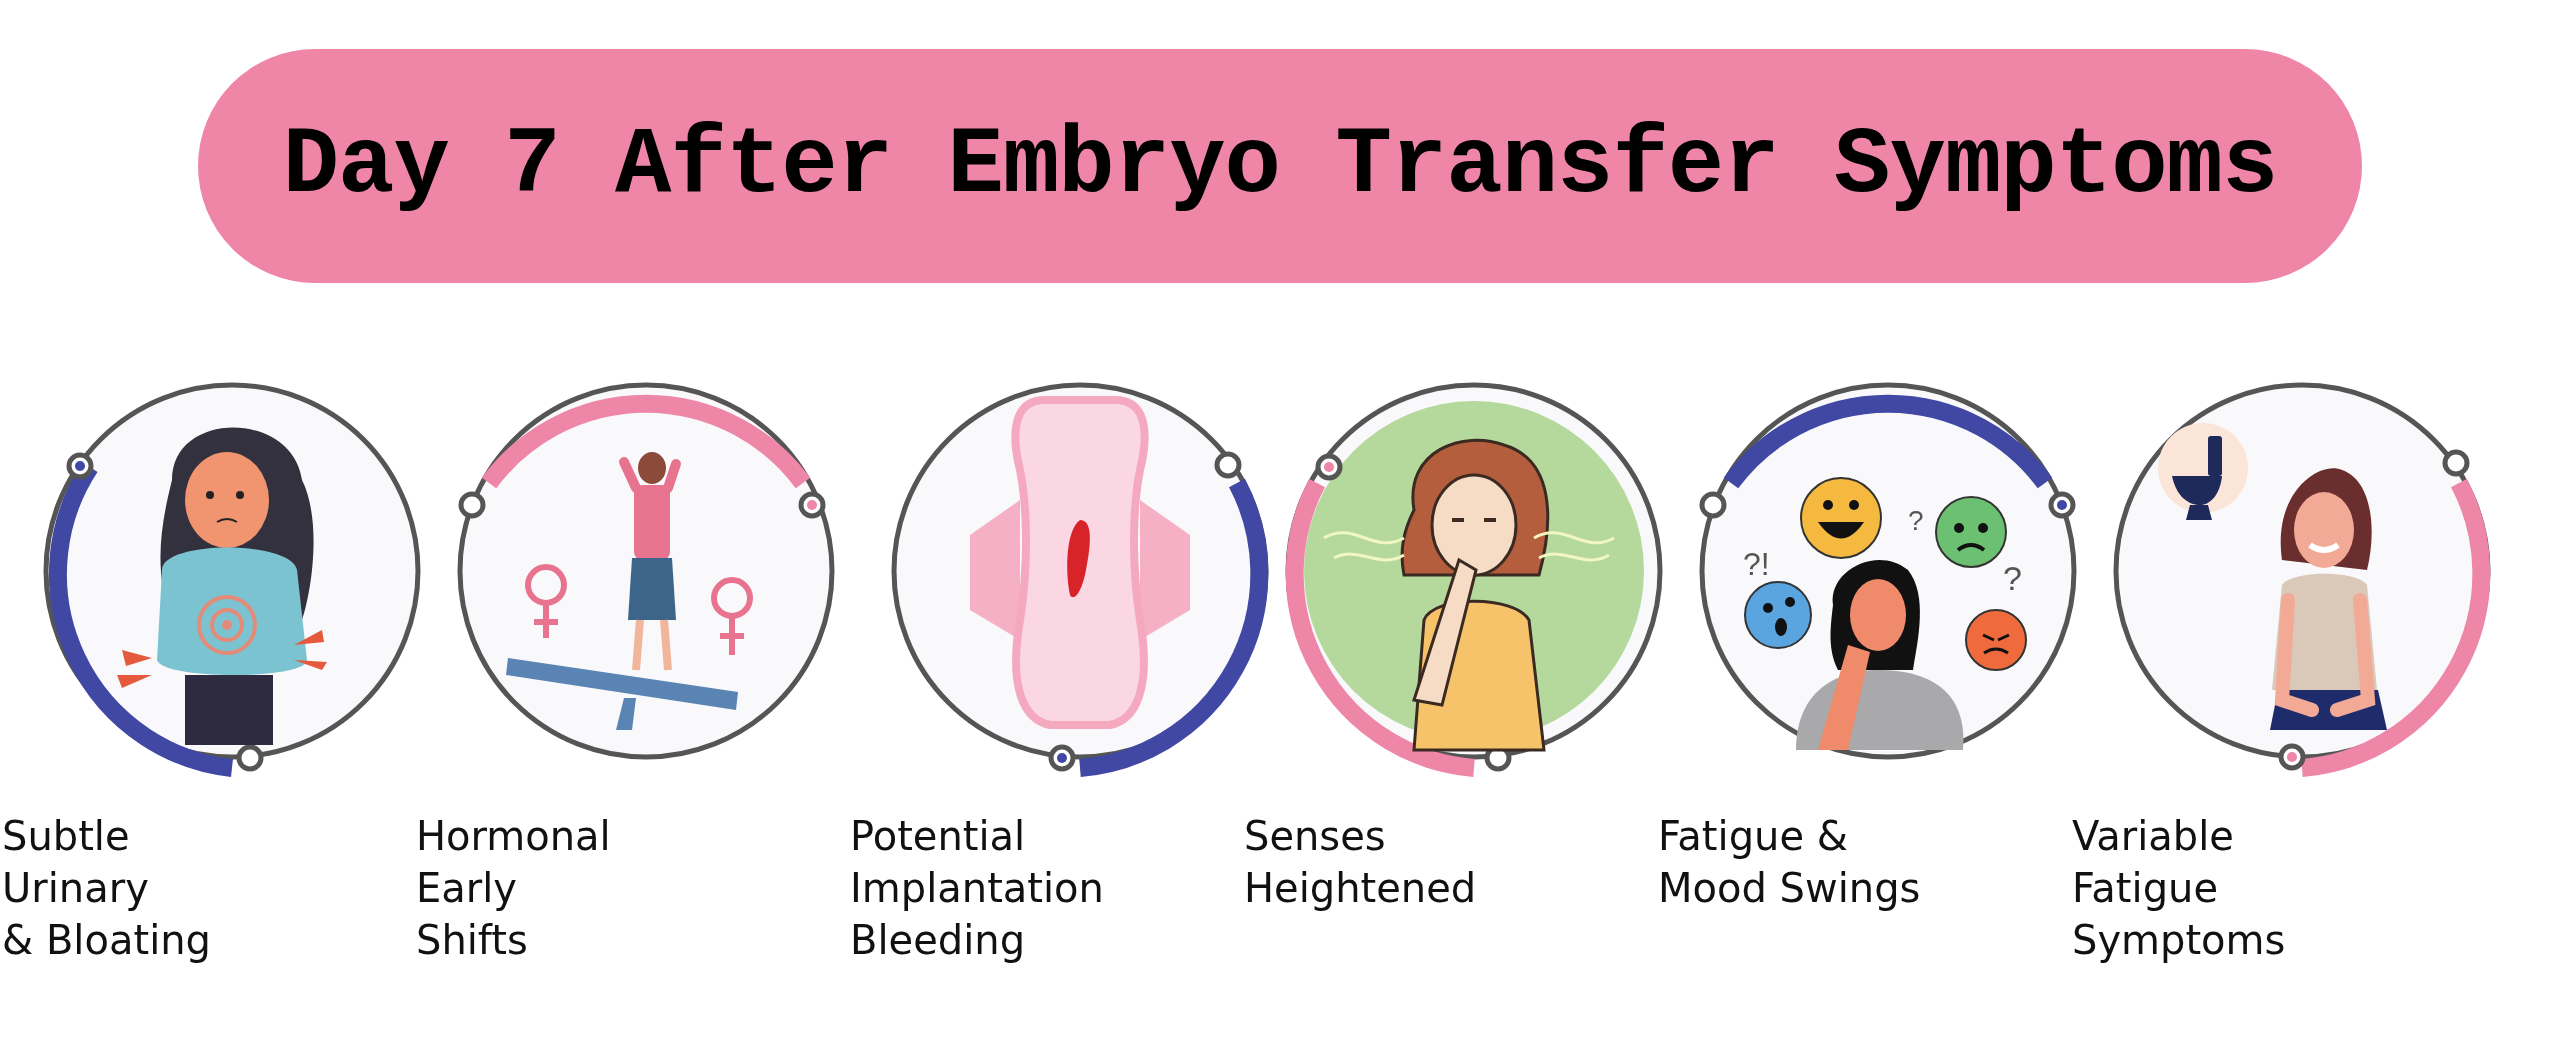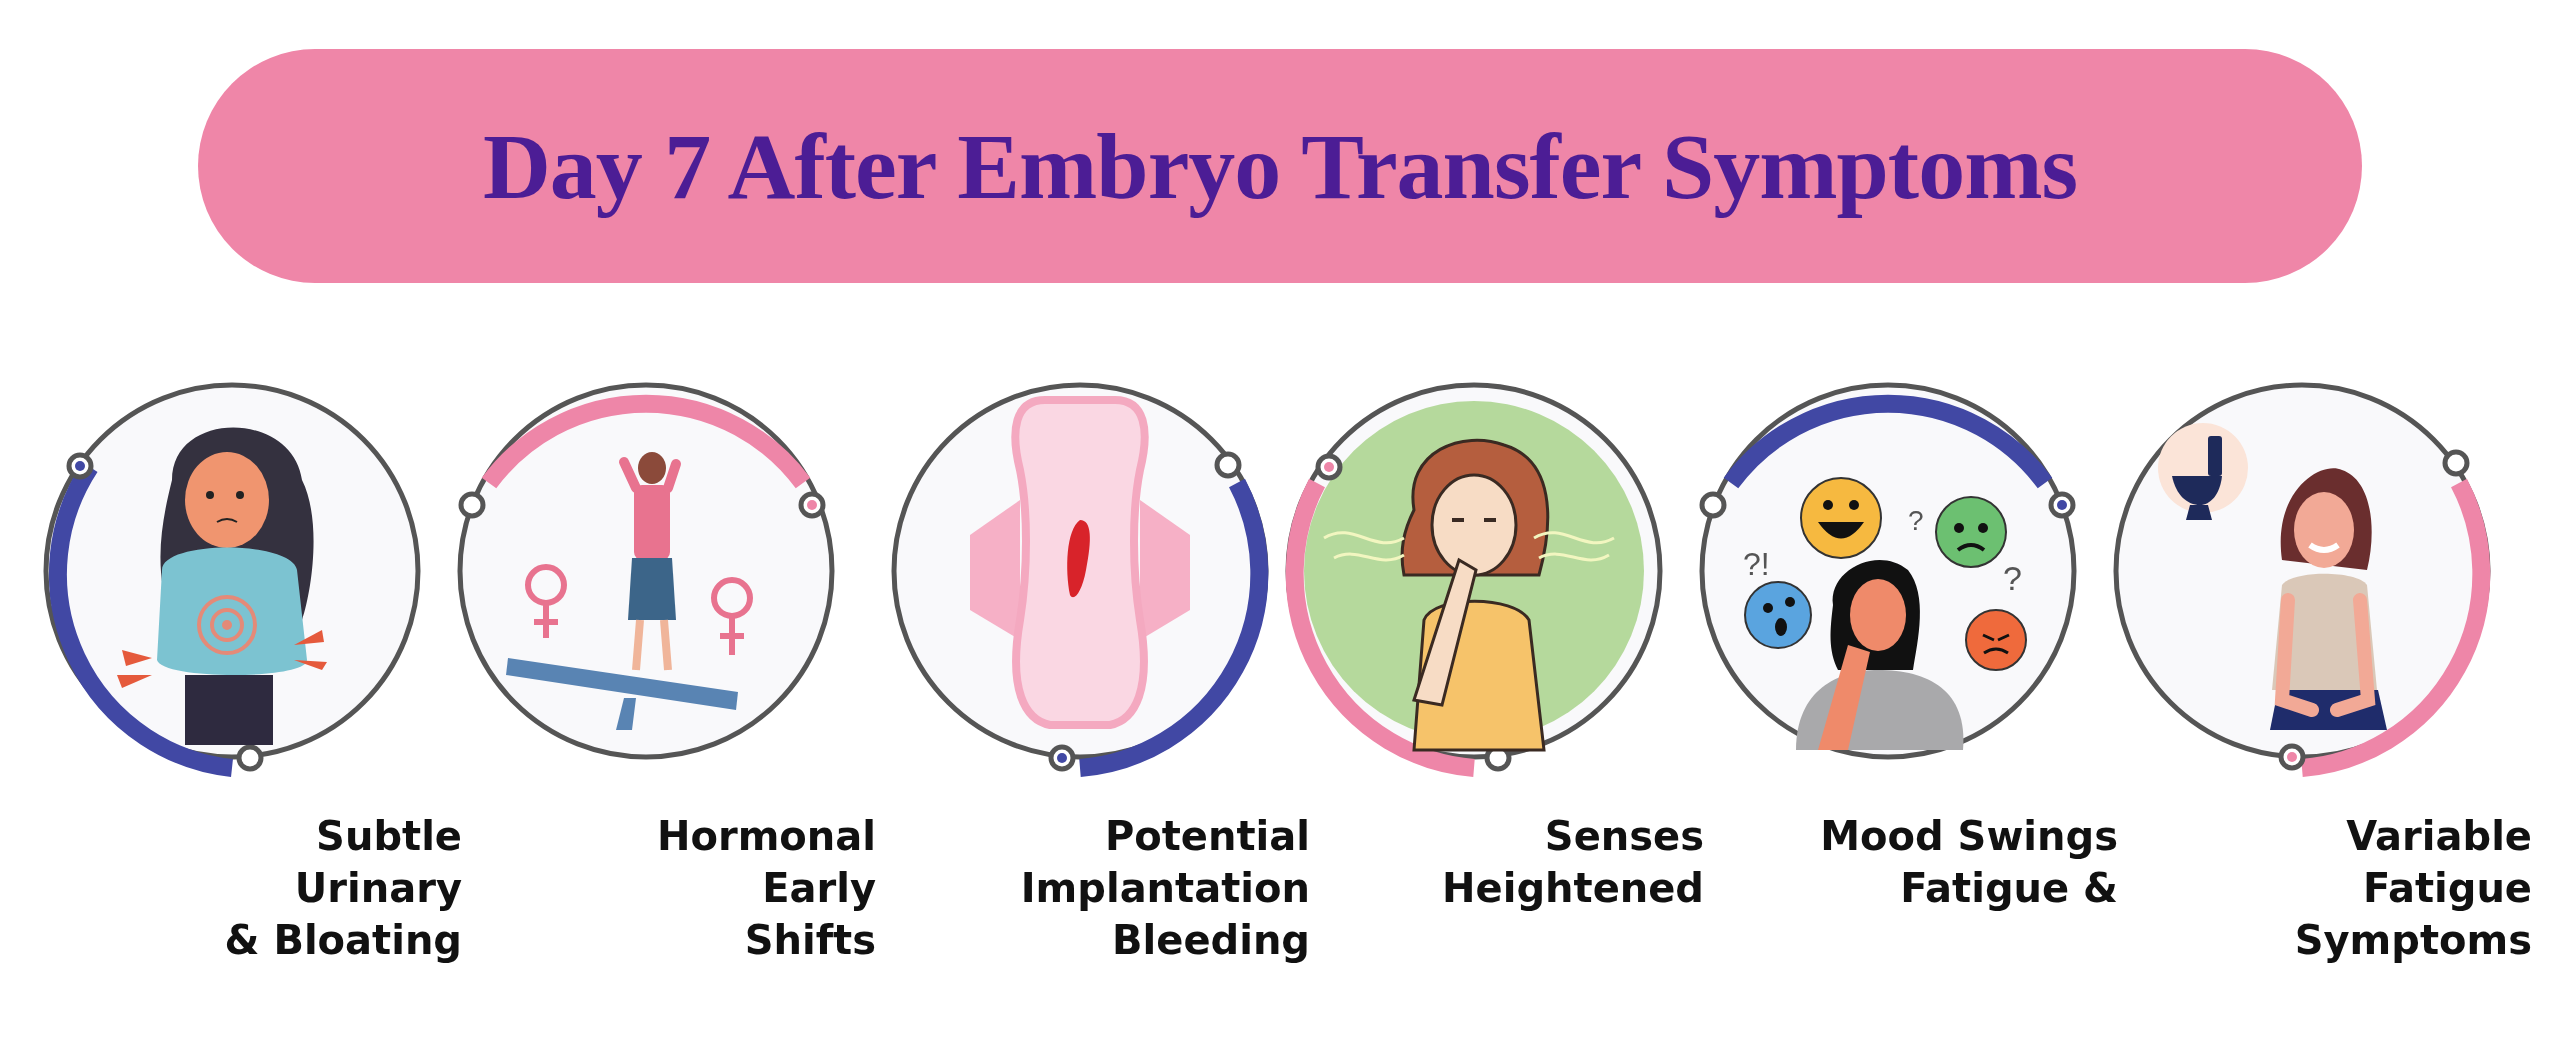--- a/index.html
+++ b/index.html
@@ -7,32 +7,32 @@
     width:2560px; height:1047px; position:relative; overflow:hidden;
     background:#ffffff;
     font-family:"DejaVu Sans","Liberation Sans",sans-serif;
   }
   .title-pill {
     position:absolute; left:198px; top:49px; width:2164px; height:234px;
     border-radius:117px; background:#ef86a8;
     display:flex; align-items:center; justify-content:center;
   }
   .title-text {
-    color:#4c1d95; font-weight:bold; font-size:94px; letter-spacing:-1px;
+    color:#000000; font-weight:bold; font-size:94px; letter-spacing:-1px;
     white-space:nowrap; line-height:1;
-    font-family:Liberation Serif, serif;
+    font-family:Liberation Mono, monospace;
   }
   .card {
     position:absolute; top:370px; width:420px; height:660px;
   }
   .card svg.ring { position:absolute; left:0; top:0; width:420px; height:420px; overflow:visible; }
   .label {
     position:absolute; left:-20px; width:460px; top:440px;
-    text-align:right; color:#111111; font-size:40px; line-height:52px;
-    font-weight:700;
+    text-align:left; color:#111111; font-size:40px; line-height:52px;
+    font-weight:400;
     font-family:"DejaVu Sans","Liberation Sans",sans-serif;
   }
   .label span { display:block; white-space:nowrap; }
 </style>
 </head>
 <body>
 
 <div class="title-pill">
   <div class="title-text">Day 7 After Embryo Transfer Symptoms</div>
 </div>
@@ -168,22 +168,22 @@
       <path d="M155 235 C150 200 200 175 230 200 C250 225 240 270 235 300 L160 300 C150 280 152 260 155 235Z" fill="#111"></path>
       <ellipse cx="200" cy="245" rx="28" ry="36" fill="#ef8a6a"></ellipse>
       <path d="M118 380 C118 320 160 300 200 300 C250 300 290 320 285 380Z" fill="#a9a9ab"></path>
       <path d="M140 380 L170 275 L192 282 L170 380Z" fill="#ef8a6a"></path>
       <text x="65" y="205" font-size="32" fill="#555" font-family="Liberation Sans, sans-serif">?!</text>
       <text x="230" y="160" font-size="28" fill="#555" font-family="Liberation Sans, sans-serif">?</text>
       <text x="325" y="220" font-size="34" fill="#555" font-family="Liberation Sans, sans-serif">?</text>
     </g>
   </svg>
   <div class="label">
+    <span>Fatigue &amp;</span>
     <span>Mood Swings</span>
-    <span>Fatigue &amp;</span>
   </div>
 </div>
 
 <div class="card" style="left:2092px;">
   <svg class="ring" viewBox="0 0 420 420">
     <circle cx="210" cy="201" r="186" fill="#f9f9fb" stroke="#555" stroke-width="5"></circle>
     <path d="M 367 113 A 195 195 0 0 1 210 398" fill="none" stroke="#ee86a8" stroke-width="18"></path>
     <circle cx="364" cy="93" r="11" fill="#fff" stroke="#555" stroke-width="5"></circle>
     <circle cx="200" cy="387" r="11" fill="#fff" stroke="#555" stroke-width="5"></circle>
     <circle cx="200" cy="387" r="5" fill="#ee86a8"></circle>

